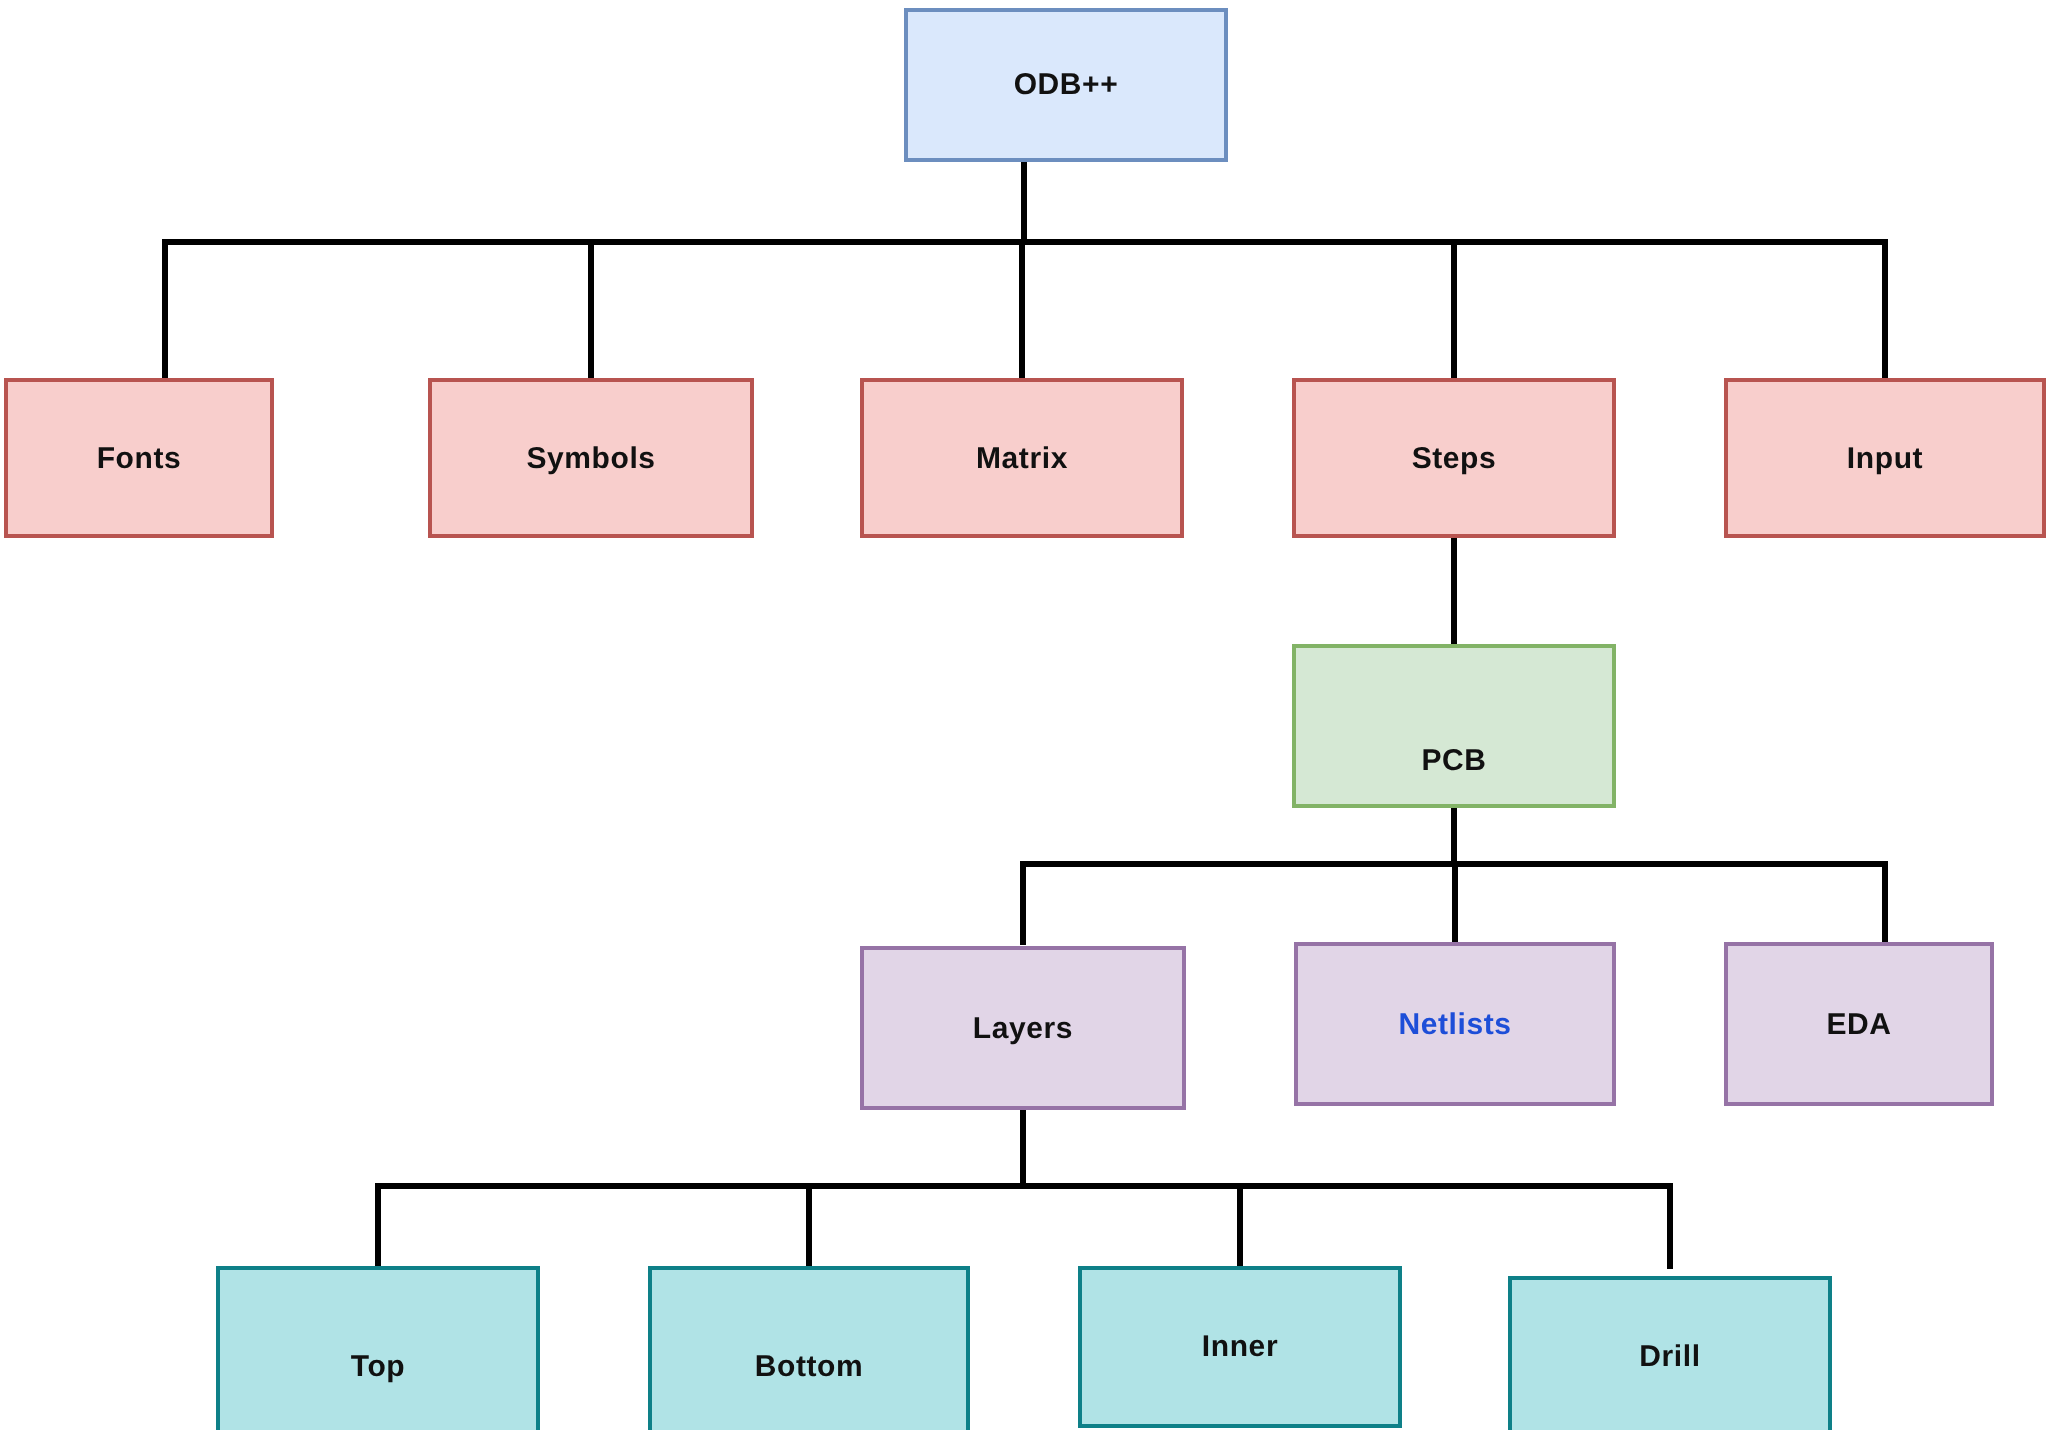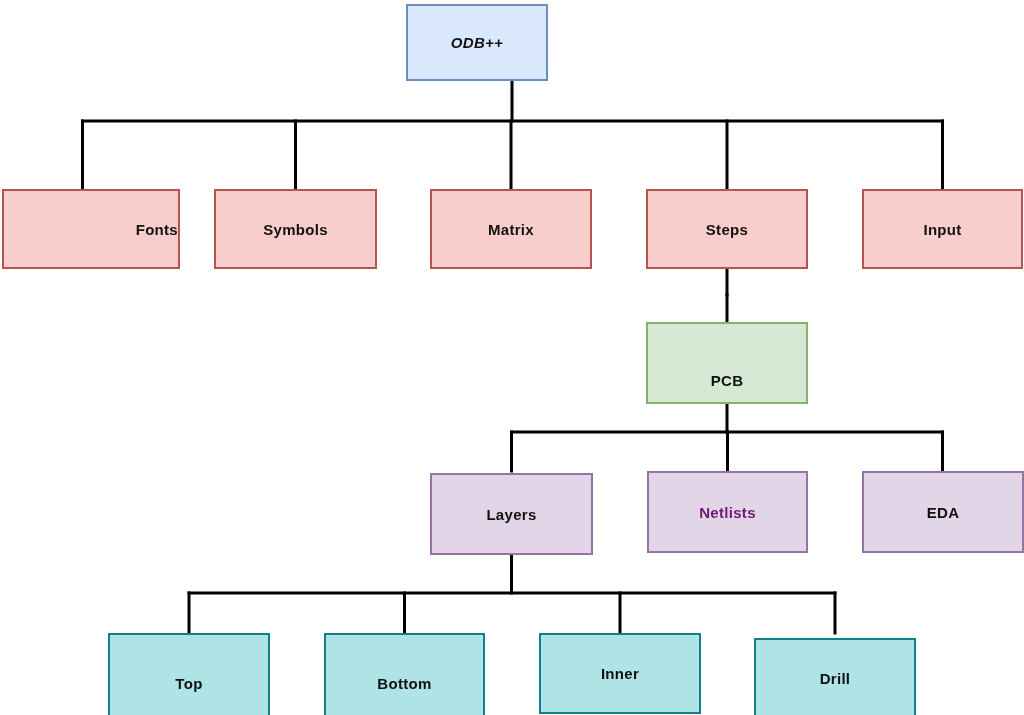--- a/index.html
+++ b/index.html
@@ -54,24 +54,24 @@
       <line x1="727.5" y1="432" x2="727.5" y2="471" stroke="#000000" stroke-width="3" stroke-linecap="square"></line>
       <line x1="942.5" y1="432" x2="942.5" y2="471" stroke="#000000" stroke-width="3" stroke-linecap="square"></line>
       <line x1="511.5" y1="553" x2="511.5" y2="593" stroke="#000000" stroke-width="3" stroke-linecap="square"></line>
       <line x1="189" y1="593" x2="835" y2="593" stroke="#000000" stroke-width="3" stroke-linecap="square"></line>
       <line x1="189" y1="593" x2="189" y2="633" stroke="#000000" stroke-width="3" stroke-linecap="square"></line>
       <line x1="404.5" y1="593" x2="404.5" y2="633" stroke="#000000" stroke-width="3" stroke-linecap="square"></line>
       <line x1="620" y1="593" x2="620" y2="633" stroke="#000000" stroke-width="3" stroke-linecap="square"></line>
       <line x1="835" y1="593" x2="835" y2="633" stroke="#000000" stroke-width="3" stroke-linecap="square"></line>
     </svg>
 
-  <div class="node" style="left: 406px; top: 4px; width: 142px; height: 77px; background: rgb(218, 232, 252); border-color: rgb(108, 142, 191); font-style: italic;">
+  <div class="node" style="left: 452px; top: 4px; width: 162px; height: 77px; background: rgb(218, 232, 252); border-color: rgb(108, 142, 191);">
     <span class="node-label" style="color: rgb(17, 17, 17);">ODB++</span>
   </div>
-  <div class="node" style="left: 2px; top: 189px; width: 178px; height: 80px; background: rgb(248, 206, 204); border-color: rgb(184, 84, 80); justify-content: flex-end;">
+  <div class="node" style="left: 2px; top: 189px; width: 135px; height: 80px; background: rgb(248, 206, 204); border-color: rgb(184, 84, 80);">
     <span class="node-label" style="color: rgb(17, 17, 17);">Fonts</span>
   </div>
   <div class="node" style="left: 214px; top: 189px; width: 163px; height: 80px; background: rgb(248, 206, 204); border-color: rgb(184, 84, 80);">
     <span class="node-label" style="color: rgb(17, 17, 17);">Symbols</span>
   </div>
   <div class="node" style="left: 430px; top: 189px; width: 162px; height: 80px; background: rgb(248, 206, 204); border-color: rgb(184, 84, 80); justify-content: center;">
     <span class="node-label" style="color: rgb(17, 17, 17);">Matrix</span>
   </div>
   <div class="node" style="left: 646px; top: 189px; width: 162px; height: 80px; background: rgb(248, 206, 204); border-color: rgb(184, 84, 80);">
     <span class="node-label" style="color: rgb(17, 17, 17);">Steps</span>
@@ -79,23 +79,23 @@
   <div class="node" style="left: 862px; top: 189px; width: 161px; height: 80px; background: rgb(248, 206, 204); border-color: rgb(184, 84, 80);">
     <span class="node-label" style="color: rgb(17, 17, 17);">Input</span>
   </div>
   <div class="node" style="left: 646px; top: 322px; width: 162px; height: 82px; background: rgb(213, 232, 212); border-color: rgb(130, 179, 102);">
     <span class="node-label" style="color: rgb(17, 17, 17); margin-top: 34px;">PCB</span>
   </div>
   <div class="node" style="left: 430px; top: 473px; width: 163px; height: 82px; background: rgb(225, 213, 231); border-color: rgb(150, 115, 166);">
     <span class="node-label" style="color: rgb(17, 17, 17);">Layers</span>
   </div>
   <div class="node" style="left: 647px; top: 471px; width: 161px; height: 82px; background: rgb(225, 213, 231); border-color: rgb(150, 115, 166);">
-    <span class="node-label" style="color: #701a75;">Netlists</span>
+    <span class="node-label" style="color: #1d4ed8;">Netlists</span>
   </div>
-  <div class="node" style="left: 862px; top: 471px; width: 162px; height: 82px; background: rgb(225, 213, 231); border-color: rgb(150, 115, 166);">
+  <div class="node" style="left: 862px; top: 471px; width: 135px; height: 82px; background: rgb(225, 213, 231); border-color: rgb(150, 115, 166);">
     <span class="node-label" style="color: rgb(17, 17, 17);">EDA</span>
   </div>
   <div class="node" style="left: 108px; top: 633px; width: 162px; height: 101px; background: rgb(176, 227, 230); border-color: rgb(14, 128, 136);">
     <span class="node-label" style="color: rgb(17, 17, 17);">Top</span>
   </div>
   <div class="node" style="left: 324px; top: 633px; width: 161px; height: 101px; background: rgb(176, 227, 230); border-color: rgb(14, 128, 136);">
     <span class="node-label" style="color: rgb(17, 17, 17);">Bottom</span>
   </div>
   <div class="node" style="left: 539px; top: 633px; width: 162px; height: 81px; background: rgb(176, 227, 230); border-color: rgb(14, 128, 136);">
     <span class="node-label" style="color: rgb(17, 17, 17); text-align: right;">Inner</span>

